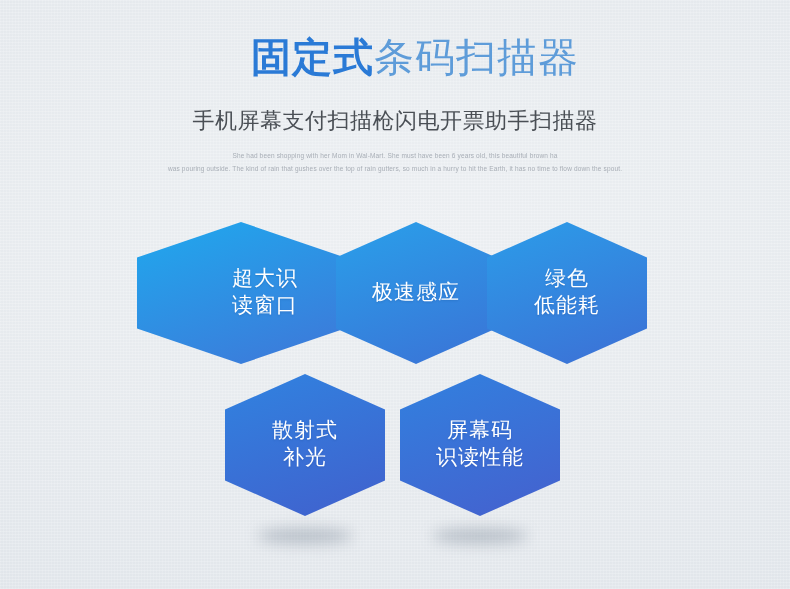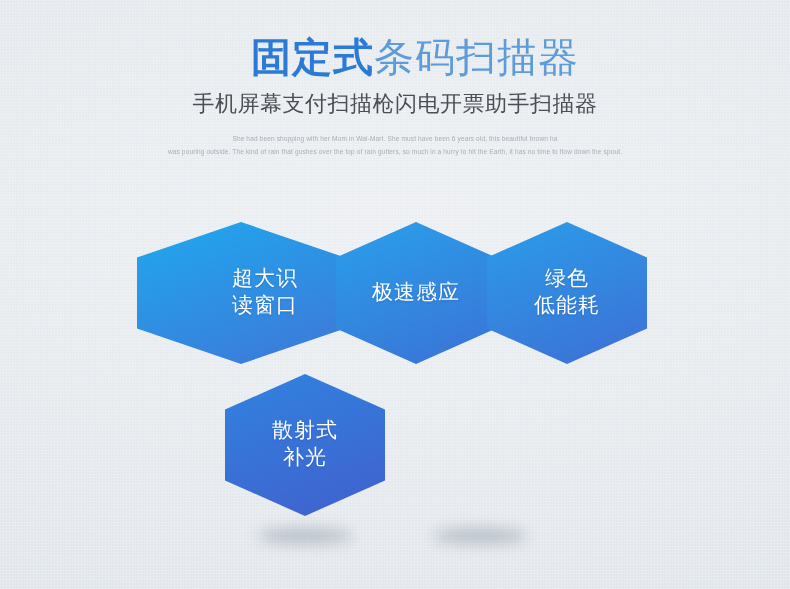--- a/index.html
+++ b/index.html
@@ -51,21 +51,21 @@
   }
   .title .t-strong {
     color: #2a7ad6;
     font-weight: 700;
   }
   .title .t-light {
     color: #5e9cd9;
     font-weight: 400;
   }
   .subtitle {
-    margin-top: 9px;
+    margin-top: 26px;
     font-size: 22px;
     color: #4a4f55;
     font-weight: 400;
     letter-spacing: .5px;
     white-space: nowrap;
   }
   .blurb {
     margin: 14px auto 0;
     width: 530px;
     font-size: 6.5px;
@@ -158,15 +158,21 @@
           <span class="hl-line">散射式</span>
           <span class="hl-line">补光</span>
         </div>
       </div>
       <div class="hex" style="left: 487px; top: 222px; width: 160px; height: 142px; background: linear-gradient(160deg, rgb(43, 157, 233) 0%, rgb(61, 111, 213) 100%);">
         <div class="hex-label">
           <span class="hl-line">绿色</span>
           <span class="hl-line">低能耗</span>
         </div>
       </div>
+      <div class="hex" style="left: 400px; top: 374px; width: 160px; height: 142px; background: linear-gradient(160deg, rgb(49, 129, 223) 0%, rgb(69, 96, 206) 100%);">
+        <div class="hex-label">
+          <span class="hl-line">屏幕码</span>
+          <span class="hl-line">识读性能</span>
+        </div>
+      </div>
     </div>
 
 </div>
 
 </body></html>

